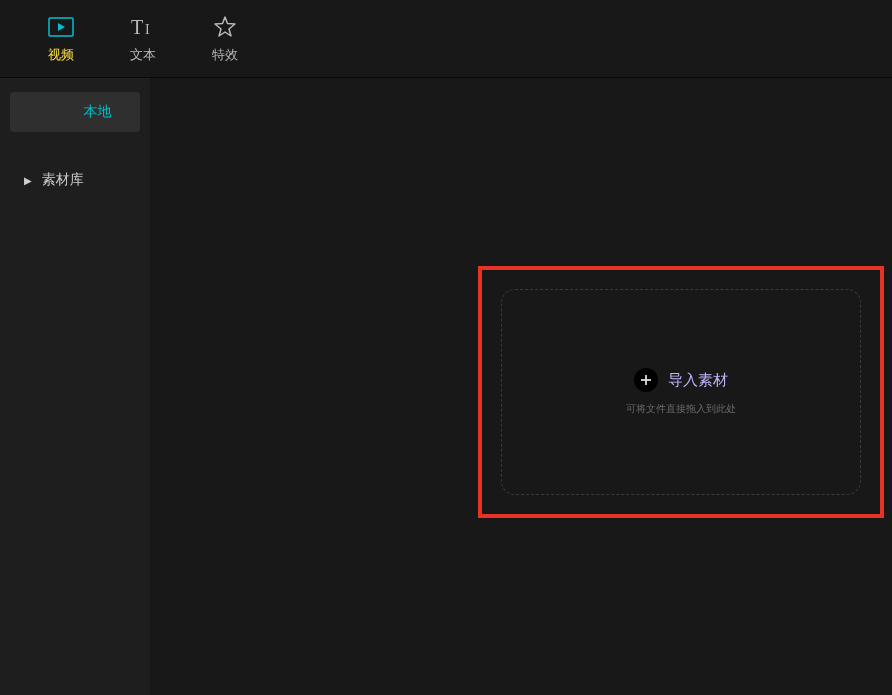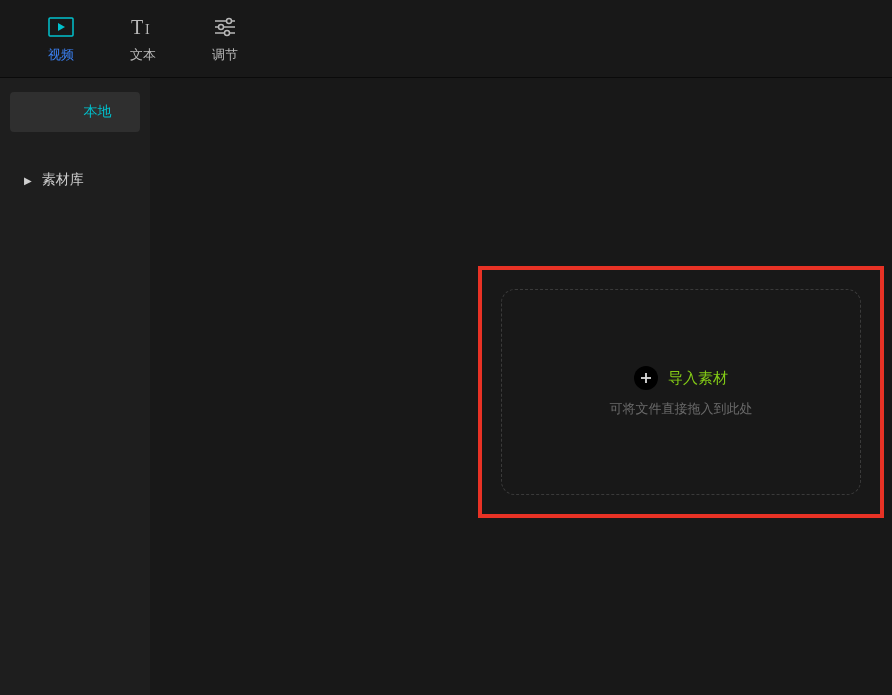--- a/index.html
+++ b/index.html
@@ -25,21 +25,21 @@
       display: flex;
       flex-direction: column;
       align-items: center;
       justify-content: center;
       width: 82px;
       cursor: pointer;
       color: #b8b8b8;
       gap: 6px;
     }
     .toolbar-item.active {
-      color: #3b82f6;
+      color: #fde047;
       text-align: center;
     }
     .toolbar-item .icon-box {
       height: 26px;
       display: flex;
       align-items: center;
       justify-content: center;
     }
     .toolbar-item .label {
       font-size: 13px;
@@ -114,26 +114,26 @@
     .plus-circle {
       width: 24px;
       height: 24px;
       border-radius: 50%;
       background: #000;
       display: flex;
       align-items: center;
       justify-content: center;
     }
     .dropzone .title-text {
-      color: #84cc16;
+      color: #c4b5fd;
       font-size: 15px;
     }
     .dropzone .subtitle {
       color: #6a6a6a;
-      font-size: 13px;
+      font-size: 10px;
     }
     svg { display: block; }
   </style>
 </head>
 <body>
 
 <div class="toolbar">
   <div class="toolbar-item active">
     <span class="icon-box">
       <svg width="26" height="20" viewBox="0 0 26 20">
@@ -147,30 +147,25 @@
     <span class="icon-box">
       <svg width="28" height="22" viewBox="0 0 28 22">
         <text x="2" y="18" font-size="20" font-family="serif" fill="#b8b8b8">T</text>
         <text x="16" y="18" font-size="14" font-family="serif" fill="#b8b8b8">I</text>
       </svg>
     </span>
     <span class="label">文本</span>
   </div>
   <div class="toolbar-item">
     <span class="icon-box">
-      <svg width="24" height="22" viewBox="0 0 24 22">
-        <line x1="2" y1="5" x2="22" y2="5" stroke="#b8b8b8" stroke-width="1.5"></line>
-        <circle cx="16" cy="5" r="2.5" fill="#181818" stroke="#b8b8b8" stroke-width="1.5"></circle>
-        <line x1="2" y1="11" x2="22" y2="11" stroke="#b8b8b8" stroke-width="1.5"></line>
-        <circle cx="8" cy="11" r="2.5" fill="#181818" stroke="#b8b8b8" stroke-width="1.5"></circle>
-        <line x1="2" y1="17" x2="22" y2="17" stroke="#b8b8b8" stroke-width="1.5"></line>
-        <circle cx="14" cy="17" r="2.5" fill="#181818" stroke="#b8b8b8" stroke-width="1.5"></circle>
+      <svg width="24" height="24" viewBox="0 0 24 24">
+        <path d="M12 2 L14.5 8.5 L22 9 L16 14 L18 21 L12 17 L6 21 L8 14 L2 9 L9.5 8.5 Z" fill="none" stroke="#b8b8b8" stroke-width="1.5" stroke-linejoin="round"></path>
       </svg>
     </span>
-    <span class="label">调节</span>
+    <span class="label">特效</span>
   </div>
 </div>
 
 <div class="main">
   <div class="sidebar">
     <div class="sidebar-item active">
       <span>本地</span>
     </div>
     <div class="sidebar-item with-arrow">
       <span class="arrow">▶</span>

